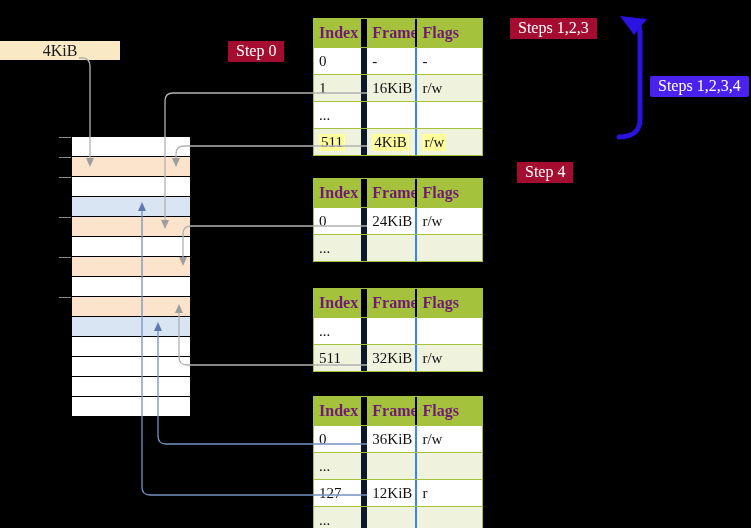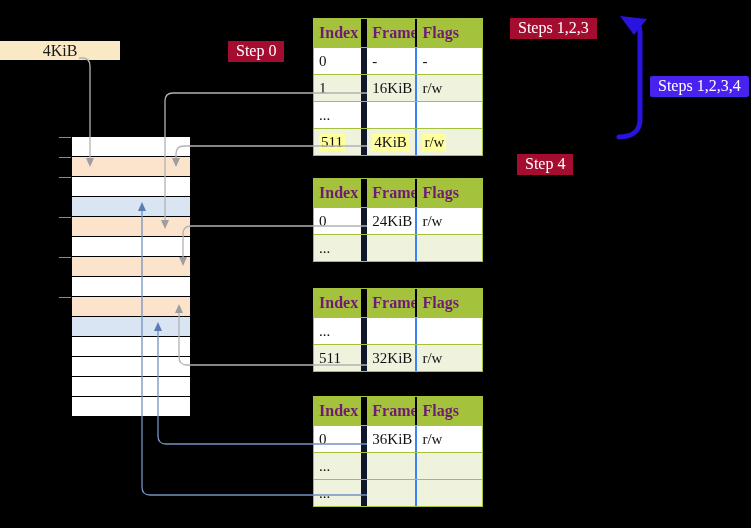--- a/index.html
+++ b/index.html
@@ -40,21 +40,21 @@
 </head>
 <body>
 
 <div class="stage">
 
   <div class="framebox">4KiB</div>
 
   <div class="steplabel lbl-z" style="left:192px;top:41px;margin-left:36px;">Step 0</div>
   <div class="steplabel lbl-z" style="left:510px;top:18px;">Steps 1,2,3</div>
   <div class="steplabel blue lbl-z" style="left:650px;top:28px;margin-top:48px;">Steps 1,2,3,4</div>
-  <div class="steplabel lbl-z" style="left:517px;top:154px;">Step 4</div>
+  <div class="steplabel lbl-z" style="left:517px;top:162px;">Step 4</div>
 
   <div class="memcol">
       <div class="mcell white"></div>
       <div class="mcell peach"></div>
       <div class="mcell white"></div>
       <div class="mcell blue"></div>
       <div class="mcell peach"></div>
       <div class="mcell white"></div>
       <div class="mcell peach"></div>
       <div class="mcell white"></div>
@@ -150,20 +150,25 @@
       <div class="prow">
         <div class="pcell c0">0</div>
         <div class="pcell c1">36KiB</div>
         <div class="pcell c2">r/w</div>
       </div>
       <div class="prow shade">
         <div class="pcell c0">...</div>
         <div class="pcell c1"></div>
         <div class="pcell c2"></div>
       </div>
+      <div class="prow">
+        <div class="pcell c0">127</div>
+        <div class="pcell c1">12KiB</div>
+        <div class="pcell c2">r</div>
+      </div>
       <div class="prow shade">
         <div class="pcell c0">...</div>
         <div class="pcell c1"></div>
         <div class="pcell c2"></div>
       </div>
     </div>
 
   <svg class="arrows" width="751" height="528">
       <path d="M 79 58 L 82 58 Q 90 58 90 66 L 90 158" fill="none" stroke="#b3b3b3" stroke-width="1.3"></path>
       <polygon points="86,158 94,158 90,167" fill="#9e9e9e"></polygon>

